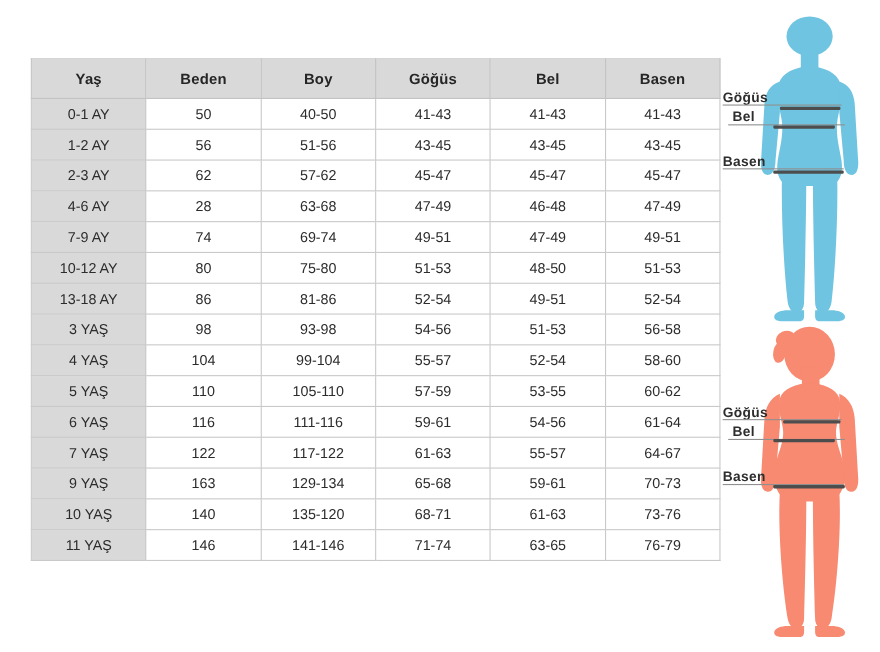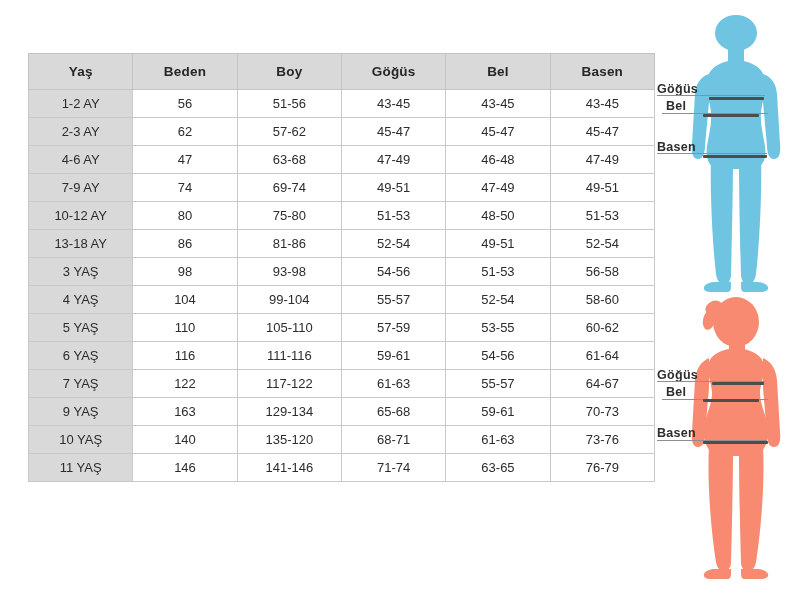--- a/index.html
+++ b/index.html
@@ -42,38 +42,46 @@
           <th>Yaş</th>
           <th>Beden</th>
           <th>Boy</th>
           <th>Göğüs</th>
           <th>Bel</th>
           <th>Basen</th>
         </tr>
       </thead>
     <tbody>
         <tr>
+          <td class="agecol">0-1 AY</td>
+          <td>50</td>
+          <td>40-50</td>
+          <td>41-43</td>
+          <td>41-43</td>
+          <td>41-43</td>
+        </tr>
+        <tr>
           <td class="agecol">1-2 AY</td>
           <td>56</td>
           <td>51-56</td>
           <td>43-45</td>
           <td>43-45</td>
           <td>43-45</td>
         </tr>
         <tr>
           <td class="agecol">2-3 AY</td>
           <td>62</td>
           <td>57-62</td>
           <td>45-47</td>
           <td>45-47</td>
           <td>45-47</td>
         </tr>
         <tr>
           <td class="agecol">4-6 AY</td>
-          <td>47</td>
+          <td>28</td>
           <td>63-68</td>
           <td>47-49</td>
           <td>46-48</td>
           <td>47-49</td>
         </tr>
         <tr>
           <td class="agecol">7-9 AY</td>
           <td>74</td>
           <td>69-74</td>
           <td>49-51</td>

